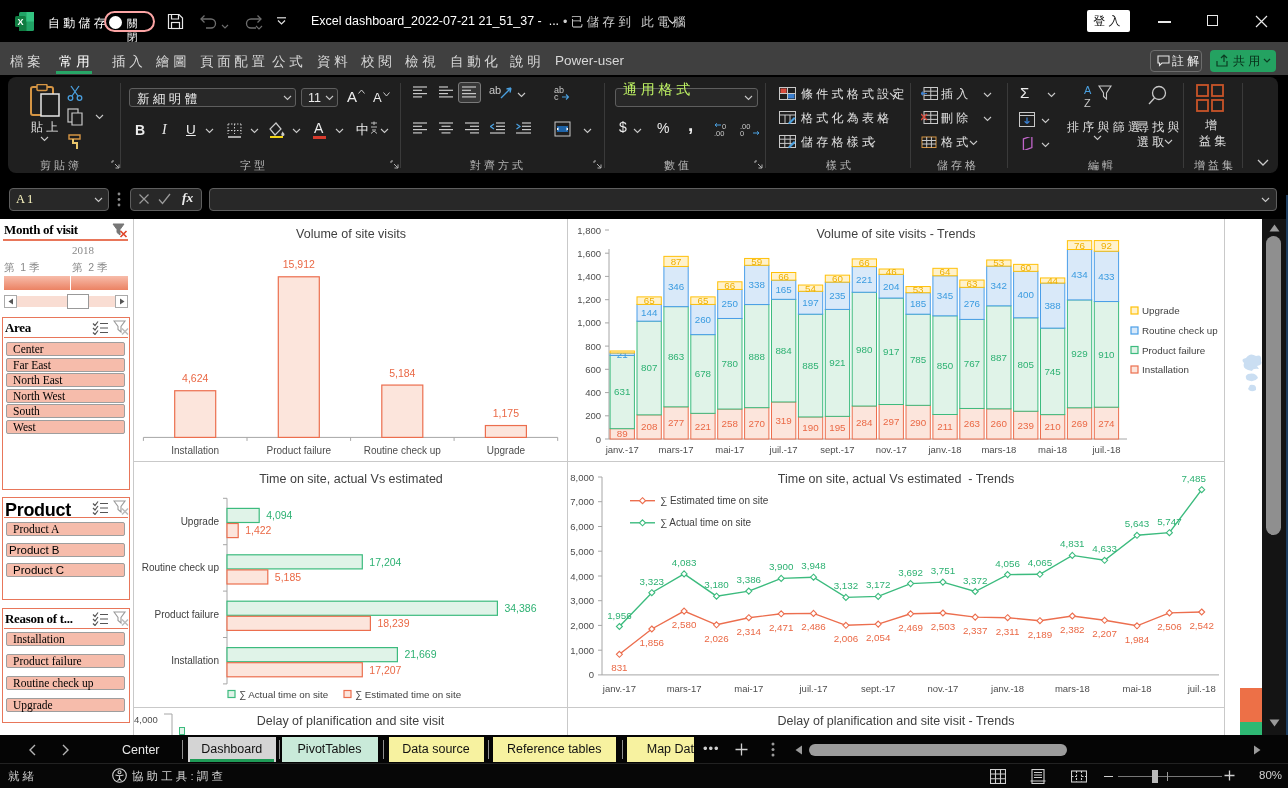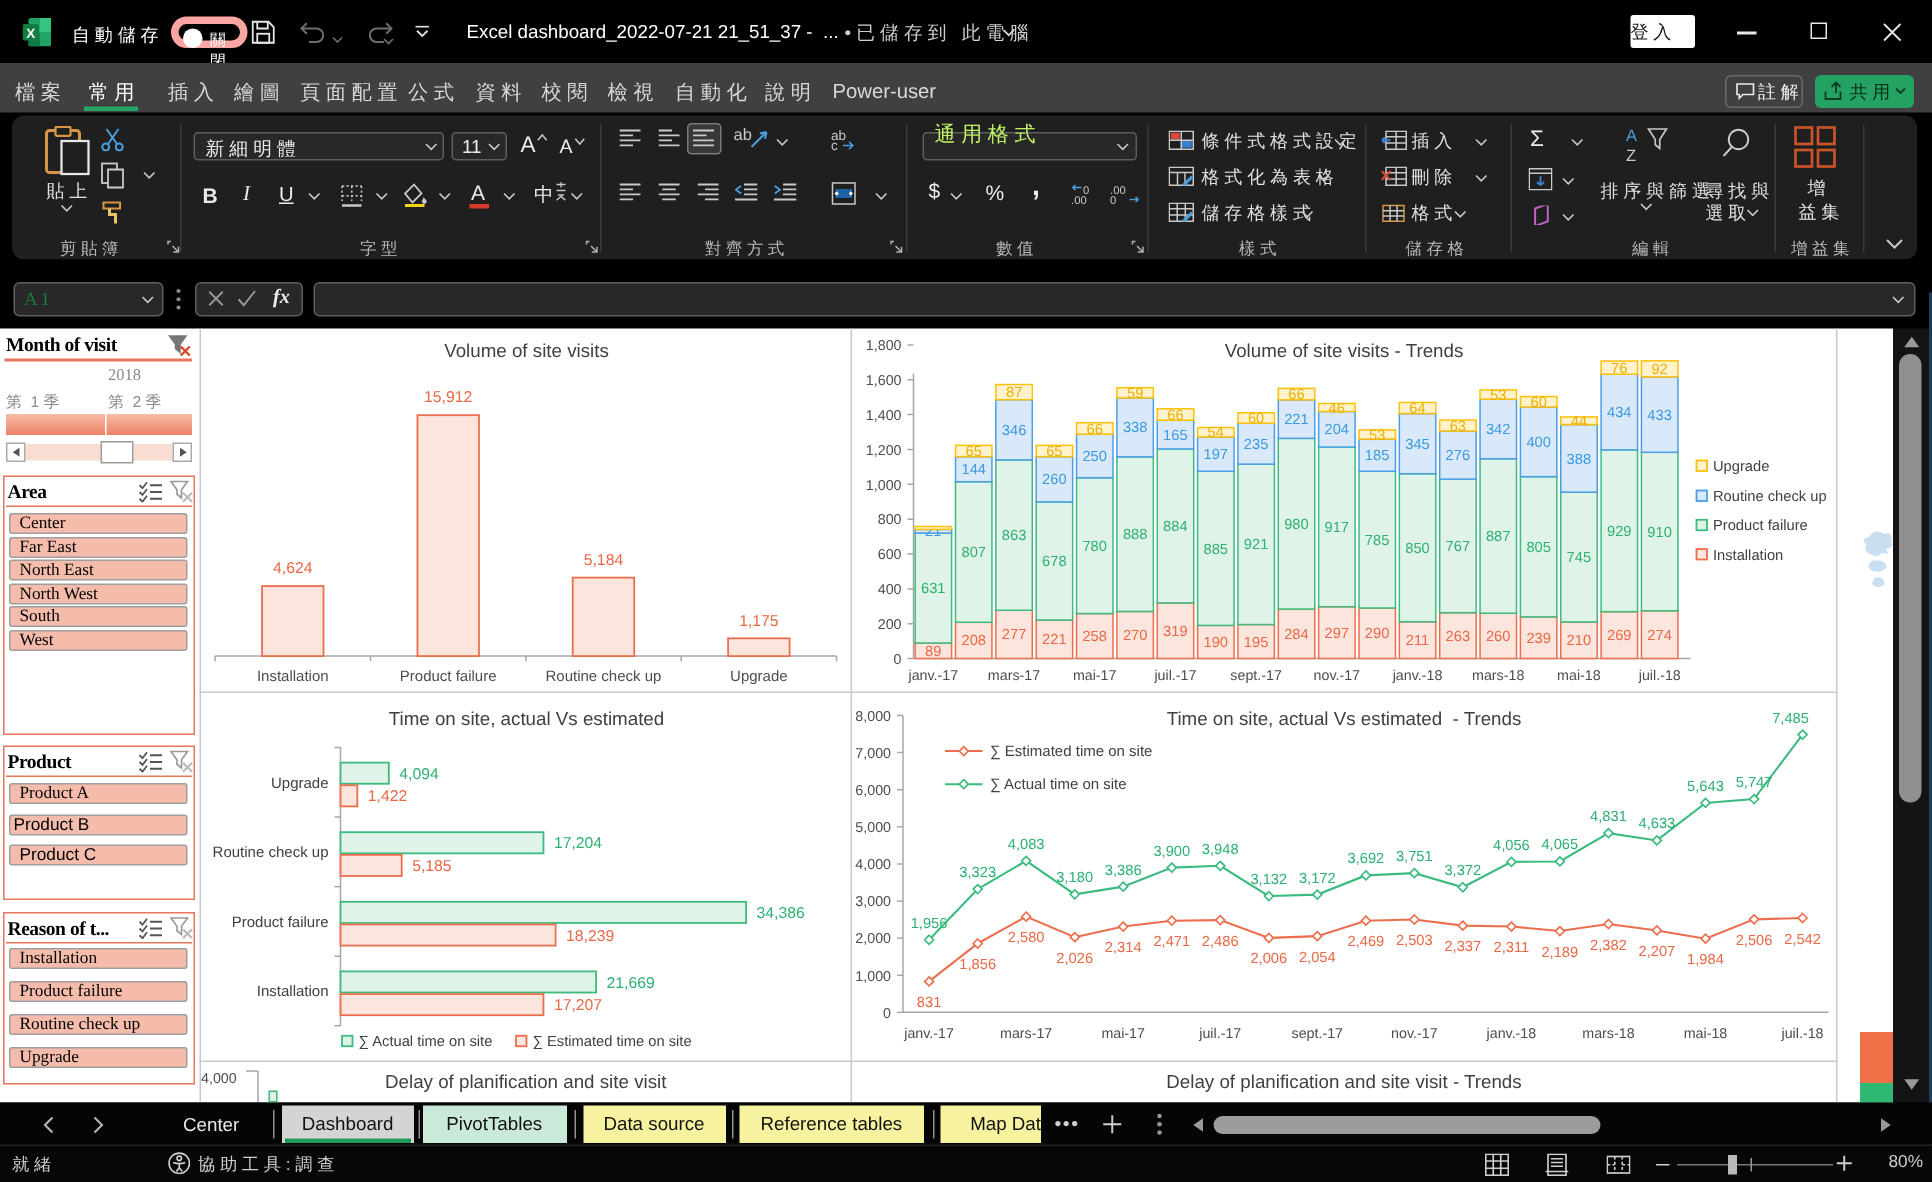--- a/index.html
+++ b/index.html
@@ -10,21 +10,21 @@
 
 <div class="abs" style="left:0;top:0;width:1288px;height:42px;background:#000">
 <svg class="abs" style="left:15px;top:12px" width="19" height="19" viewBox="0 0 19 19">
 <rect x="4" y="0" width="15" height="19" rx="1.5" fill="#21A366"></rect>
 <rect x="4" y="9.5" width="7.5" height="9.5" fill="#107C41"></rect>
 <rect x="11.5" y="0" width="7.5" height="9.5" fill="#33C481"></rect>
 <rect x="0" y="4" width="11" height="11" rx="1.5" fill="#107C41"></rect>
 <text x="5.5" y="13" font-size="9" font-weight="bold" fill="#fff" text-anchor="middle" font-family="Liberation Sans">X</text>
 </svg>
 <div style="position:absolute;left:48px;top:15px;font-size:12px;color:#fff"><span class="cj">自動儲存</span></div>
-<div class="abs" style="left:114px;top:11px;width:51px;height:21px;border:5px solid #fca5a5;border-radius:11px">
+<div class="abs" style="left:104px;top:11px;width:51px;height:21px;border:2px solid #fca5a5;border-radius:11px">
       <div class="abs" style="left:3px;top:3px;width:13px;height:13px;border-radius:50%;background:#fff"></div>
       <div class="abs" style="left:21px;top:4px;font-size:10.5px;color:#fff"><span class="cj">關閉</span></div>
     </div>
 <svg class="abs" style="left:167px;top:13px" width="17" height="17" viewBox="0 0 17 17" fill="none" stroke="#e8e8e8" stroke-width="1.2">
 <path d="M1.5 1.5 H12 L15.5 5 V15.5 H1.5 Z"></path>
       <path d="M4.5 1.5 V6 H11.5 V1.5"></path>
       <rect x="4.5" y="9.5" width="8" height="6"></rect>
 </svg>
 <svg class="abs" style="left:199px;top:14px" width="64" height="15" viewBox="0 0 64 15" fill="none" stroke="#6e6e6e" stroke-width="1.3">
 <path d="M2 5 H12 A4.5 4.5 0 0 1 12 14 H7"></path>
@@ -38,21 +38,21 @@
     </svg>
 <svg class="abs" style="left:276px;top:17px" width="11" height="9" viewBox="0 0 11 9" fill="none" stroke="#e0e0e0" stroke-width="1.2">
       <path d="M1 0.8 H10"></path>
       <path d="M2 3.5 l3.5 3.5 3.5-3.5"></path>
     </svg>
 <div style="position:absolute;left:311px;top:14px;font-size:12.5px;color:#fff">Excel dashboard_2022-07-21 21_51_37 -&nbsp; ...</div>
 <div style="position:absolute;left:563px;top:14px;font-size:12.5px;color:#cfcfcf">• <span class="cj">已儲存到 此電腦</span></div>
 <svg class="abs" style="left:668px;top:19px" width="9" height="7" viewBox="0 0 9 7" fill="none" stroke="#cfcfcf" stroke-width="1.2">
       <path d="M1 1 l3.5 3.5 3.5-3.5"></path>
     </svg>
-<div class="abs" style="left:1087px;top:10px;width:43px;height:22px;background:#fff;border-radius:2px;font-size:12px;color:#111;line-height:22px"><span class="cj">登入</span></div>
+<div class="abs" style="left:1087px;top:10px;width:43px;height:22px;background:#fff;border-radius:2px;text-align:center;font-size:12px;color:#111;line-height:22px"><span class="cj">登入</span></div>
 <div class="abs" style="left:1158px;top:21px;width:13px;height:1.5px;background:#e8e8e8"></div>
 <div class="abs" style="left:1207px;top:15px;width:11px;height:11px;border:1.2px solid #e8e8e8"></div>
 <svg class="abs" style="left:1255px;top:15px" width="13" height="13" viewBox="0 0 13 13" stroke="#e8e8e8" stroke-width="1.2">
       <path d="M1 1 L12 12 M12 1 L1 12"></path>
     </svg>
 </div>
 <div class="abs" style="left:0;top:42px;width:1288px;height:33px;background:#404040">
 <div style="position:absolute;left:10px;top:11px;font-size:13.5px;color:#d8d8d8;letter-spacing:0.27em">檔案</div>
 <div style="position:absolute;left:59px;top:11px;font-size:13.5px;color:#fff;letter-spacing:0.27em">常用</div>
 <div style="position:absolute;left:112px;top:11px;font-size:13.5px;color:#d8d8d8;letter-spacing:0.27em"><span class="cj">插入</span></div>
@@ -378,21 +378,21 @@
   </svg>
 <div class="abs" style="left:1205px;top:117px;font-size:12px;color:#e0e0e0"><span class="cj">增</span></div>
 <div class="abs" style="left:1199px;top:133px;font-size:12px;color:#e0e0e0"><span class="cj">益集</span></div>
 <div class="abs" style="left:1194px;top:158px;font-size:11px;color:#b8b8b8"><span class="cj">增益集</span></div>
 <div class="abs" style="left:1242px;top:83px;width:1px;height:85px;background:#3a3a3a"></div>
 <svg class="abs" style="left:1257px;top:159px" width="12" height="8" viewBox="0 0 12 8" fill="none" stroke="#c9c9c9" stroke-width="1.3">
     <path d="M1 1 l5 5 5-5"></path>
   </svg>
 <div class="abs" style="left:0;top:173px;width:1288px;height:46px;background:#000"></div>
 <div class="abs" style="left:9px;top:188px;width:100px;height:23px;background:#282828;border:1px solid #5e5e5e;border-radius:4px"></div>
-<div style="position:absolute;left:16px;top:192px;font-size:12.5px;color:#15803d;letter-spacing:2px;font-family:'Liberation Serif',serif">A1</div>
+<div style="position:absolute;left:16px;top:192px;font-size:12.5px;color:#fef9c3;letter-spacing:2px;font-family:'Liberation Serif',serif">A1</div>
 <svg class="abs" style="left:94px;top:197px" width="9" height="6" viewBox="0 0 9 6" fill="none" stroke="#c9c9c9" stroke-width="1.1">
     <path d="M1 1 l3.5 3.5 3.5-3.5"></path>
   </svg>
 <svg class="abs" style="left:117px;top:192px" width="4" height="15" viewBox="0 0 4 15" fill="#8a8a8a">
     <circle cx="2" cy="2" r="1.4"></circle>
     <circle cx="2" cy="7.5" r="1.4"></circle>
     <circle cx="2" cy="13" r="1.4"></circle>
   </svg>
 <div class="abs" style="left:130px;top:188px;width:72px;height:23px;background:#282828;border:1px solid #5e5e5e;border-radius:4px"></div>
 <svg class="abs" style="left:138px;top:193px" width="12" height="12" viewBox="0 0 12 12" stroke="#9a9a9a" stroke-width="1.2">
@@ -449,21 +449,21 @@
 <div class="abs" style="left:13px;top:358.5px;font-size:11.5px;color:#000;font-family:'Liberation Serif',serif">Far East</div>
 <div class="abs" style="left:6px;top:373.0px;width:119px;height:14px;background:#F6BCAB;border:1px solid #9e9e9e;border-radius:2px"></div>
 <div class="abs" style="left:13px;top:374.0px;font-size:11.5px;color:#000;font-family:'Liberation Serif',serif">North East</div>
 <div class="abs" style="left:6px;top:388.5px;width:119px;height:14px;background:#F6BCAB;border:1px solid #9e9e9e;border-radius:2px"></div>
 <div class="abs" style="left:13px;top:389.5px;font-size:11.5px;color:#000;font-family:'Liberation Serif',serif">North West</div>
 <div class="abs" style="left:6px;top:404.0px;width:119px;height:14px;background:#F6BCAB;border:1px solid #9e9e9e;border-radius:2px"></div>
 <div class="abs" style="left:13px;top:405.0px;font-size:11.5px;color:#000;font-family:'Liberation Serif',serif">South</div>
 <div class="abs" style="left:6px;top:419.5px;width:119px;height:14px;background:#F6BCAB;border:1px solid #9e9e9e;border-radius:2px"></div>
 <div class="abs" style="left:13px;top:420.5px;font-size:11.5px;color:#000;font-family:'Liberation Serif',serif">West</div>
 <div class="abs" style="left:2px;top:497px;width:128px;height:103px;border:1px solid #E8765A;background:#fff"></div>
-<div class="abs" style="left:5px;top:500px;font-size:13px;font-weight:bold;color:#000;font-family:Liberation Serif, serif;letter-spacing:-0.3px">Product</div>
+<div class="abs" style="left:5px;top:500px;font-size:18px;font-weight:bold;color:#000;font-family:Liberation Sans, sans-serif;letter-spacing:-0.3px">Product</div>
 <svg class="abs" style="left:92px;top:501px" width="17" height="14" viewBox="0 0 17 14" fill="none" stroke="#555" stroke-width="1.2">
     <path d="M1 2.5 L3 4.5 L6 0.5 M8 2.5 H16 M1 7 L3 9 L6 5 M8 7 H16 M1 11.5 L3 13.5 L6 9.5 M8 11.5 H16"></path>
   </svg>
 <svg class="abs" style="left:113px;top:500px" width="16" height="15" viewBox="0 0 16 15">
     <path d="M1 1 H12 L8 6.5 V12 L5 9.5 V6.5 Z" fill="none" stroke="#999" stroke-width="1.1"></path>
     <path d="M9 8.5 L15 14.5 M15 8.5 L9 14.5" stroke="#bbb" stroke-width="1.5"></path>
   </svg>
 <div class="abs" style="left:4px;top:516.5px;width:124px;height:1.5px;background:#E8765A"></div>
 <div class="abs" style="left:6px;top:522px;width:119px;height:14px;background:#F6BCAB;border:1px solid #9e9e9e;border-radius:2px"></div>
 <div class="abs" style="left:13px;top:523px;font-size:11.5px;color:#000;font-family:'Liberation Serif',serif">Product A</div>

